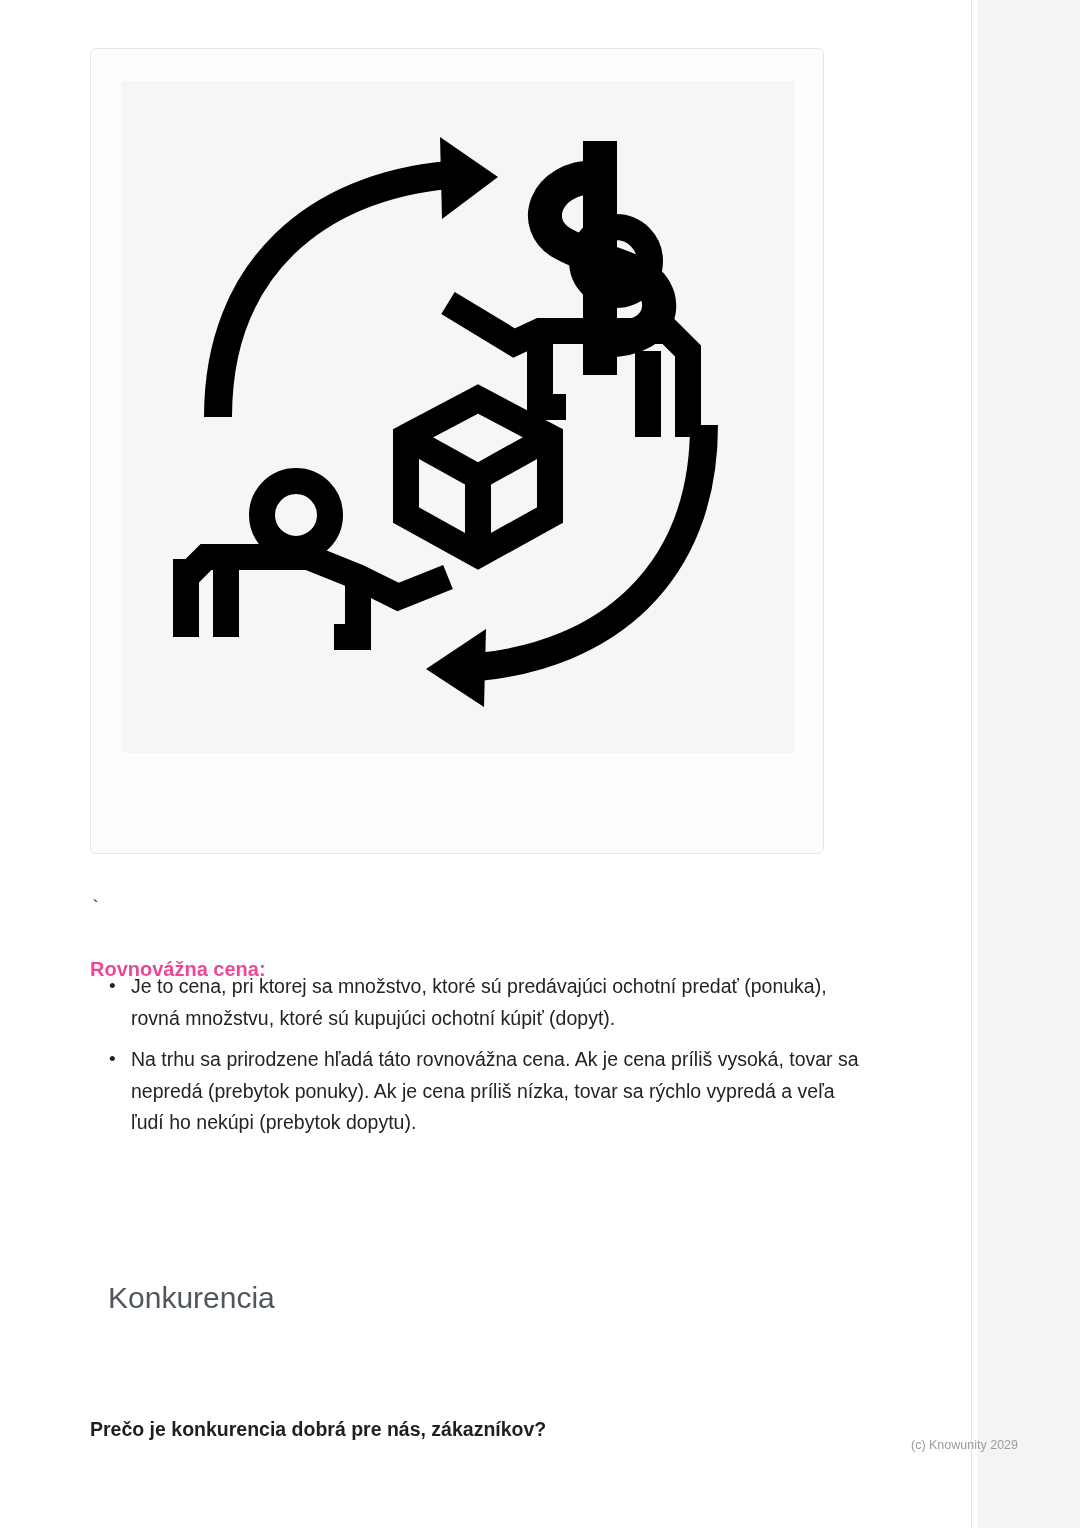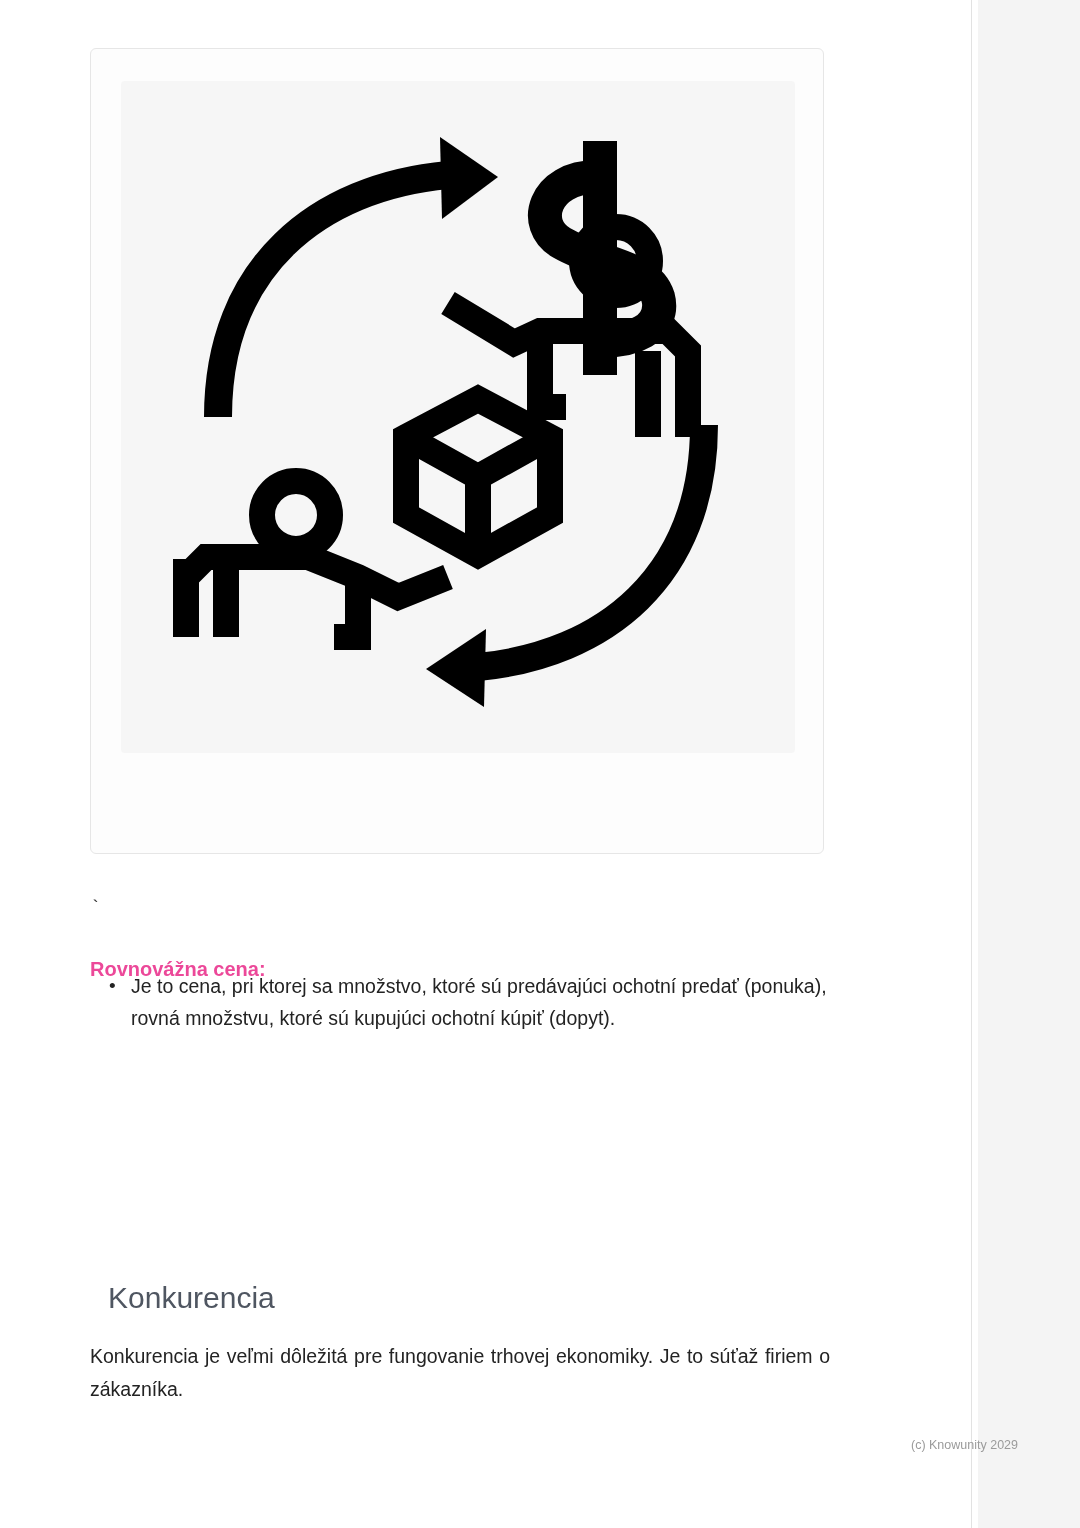--- a/index.html
+++ b/index.html
@@ -213,25 +213,26 @@
       </svg>
     </div>
   </div>
 
   <div class="backtick">`</div>
 
   <div class="lead-bold">Rovnovážna cena:</div>
 
   <ul class="bullets">
     <li>Je to cena, pri ktorej sa množstvo, ktoré sú predávajúci ochotní predať (ponuka), rovná množstvu, ktoré sú kupujúci ochotní kúpiť (dopyt).</li>
+    <li>Na trhu sa prirodzene hľadá táto rovnovážna cena. Ak je cena príliš vysoká, tovar sa nepredá (prebytok ponuky). Ak je cena príliš nízka, tovar sa rýchlo vypredá a veľa ľudí ho nekúpi (prebytok dopytu).</li>
   </ul>
 
   <h2 class="section-heading">Konkurencia</h2>
 
-  <p class="para">Konkurencia je veľmi dôležitá pre fungovanie trhovej ekonomiky. Je to súťaž firiem o zákazníka.</p>
-
+
+  <div class="sub-bold">Prečo je konkurencia dobrá pre nás, zákazníkov?</div>
 </div>
 
 <div class="page-rail">
   <div class="page-rail-inner"></div>
 </div>
 
 <div class="copyright">(c) Knowunity 2029</div>
 
 </body></html>

